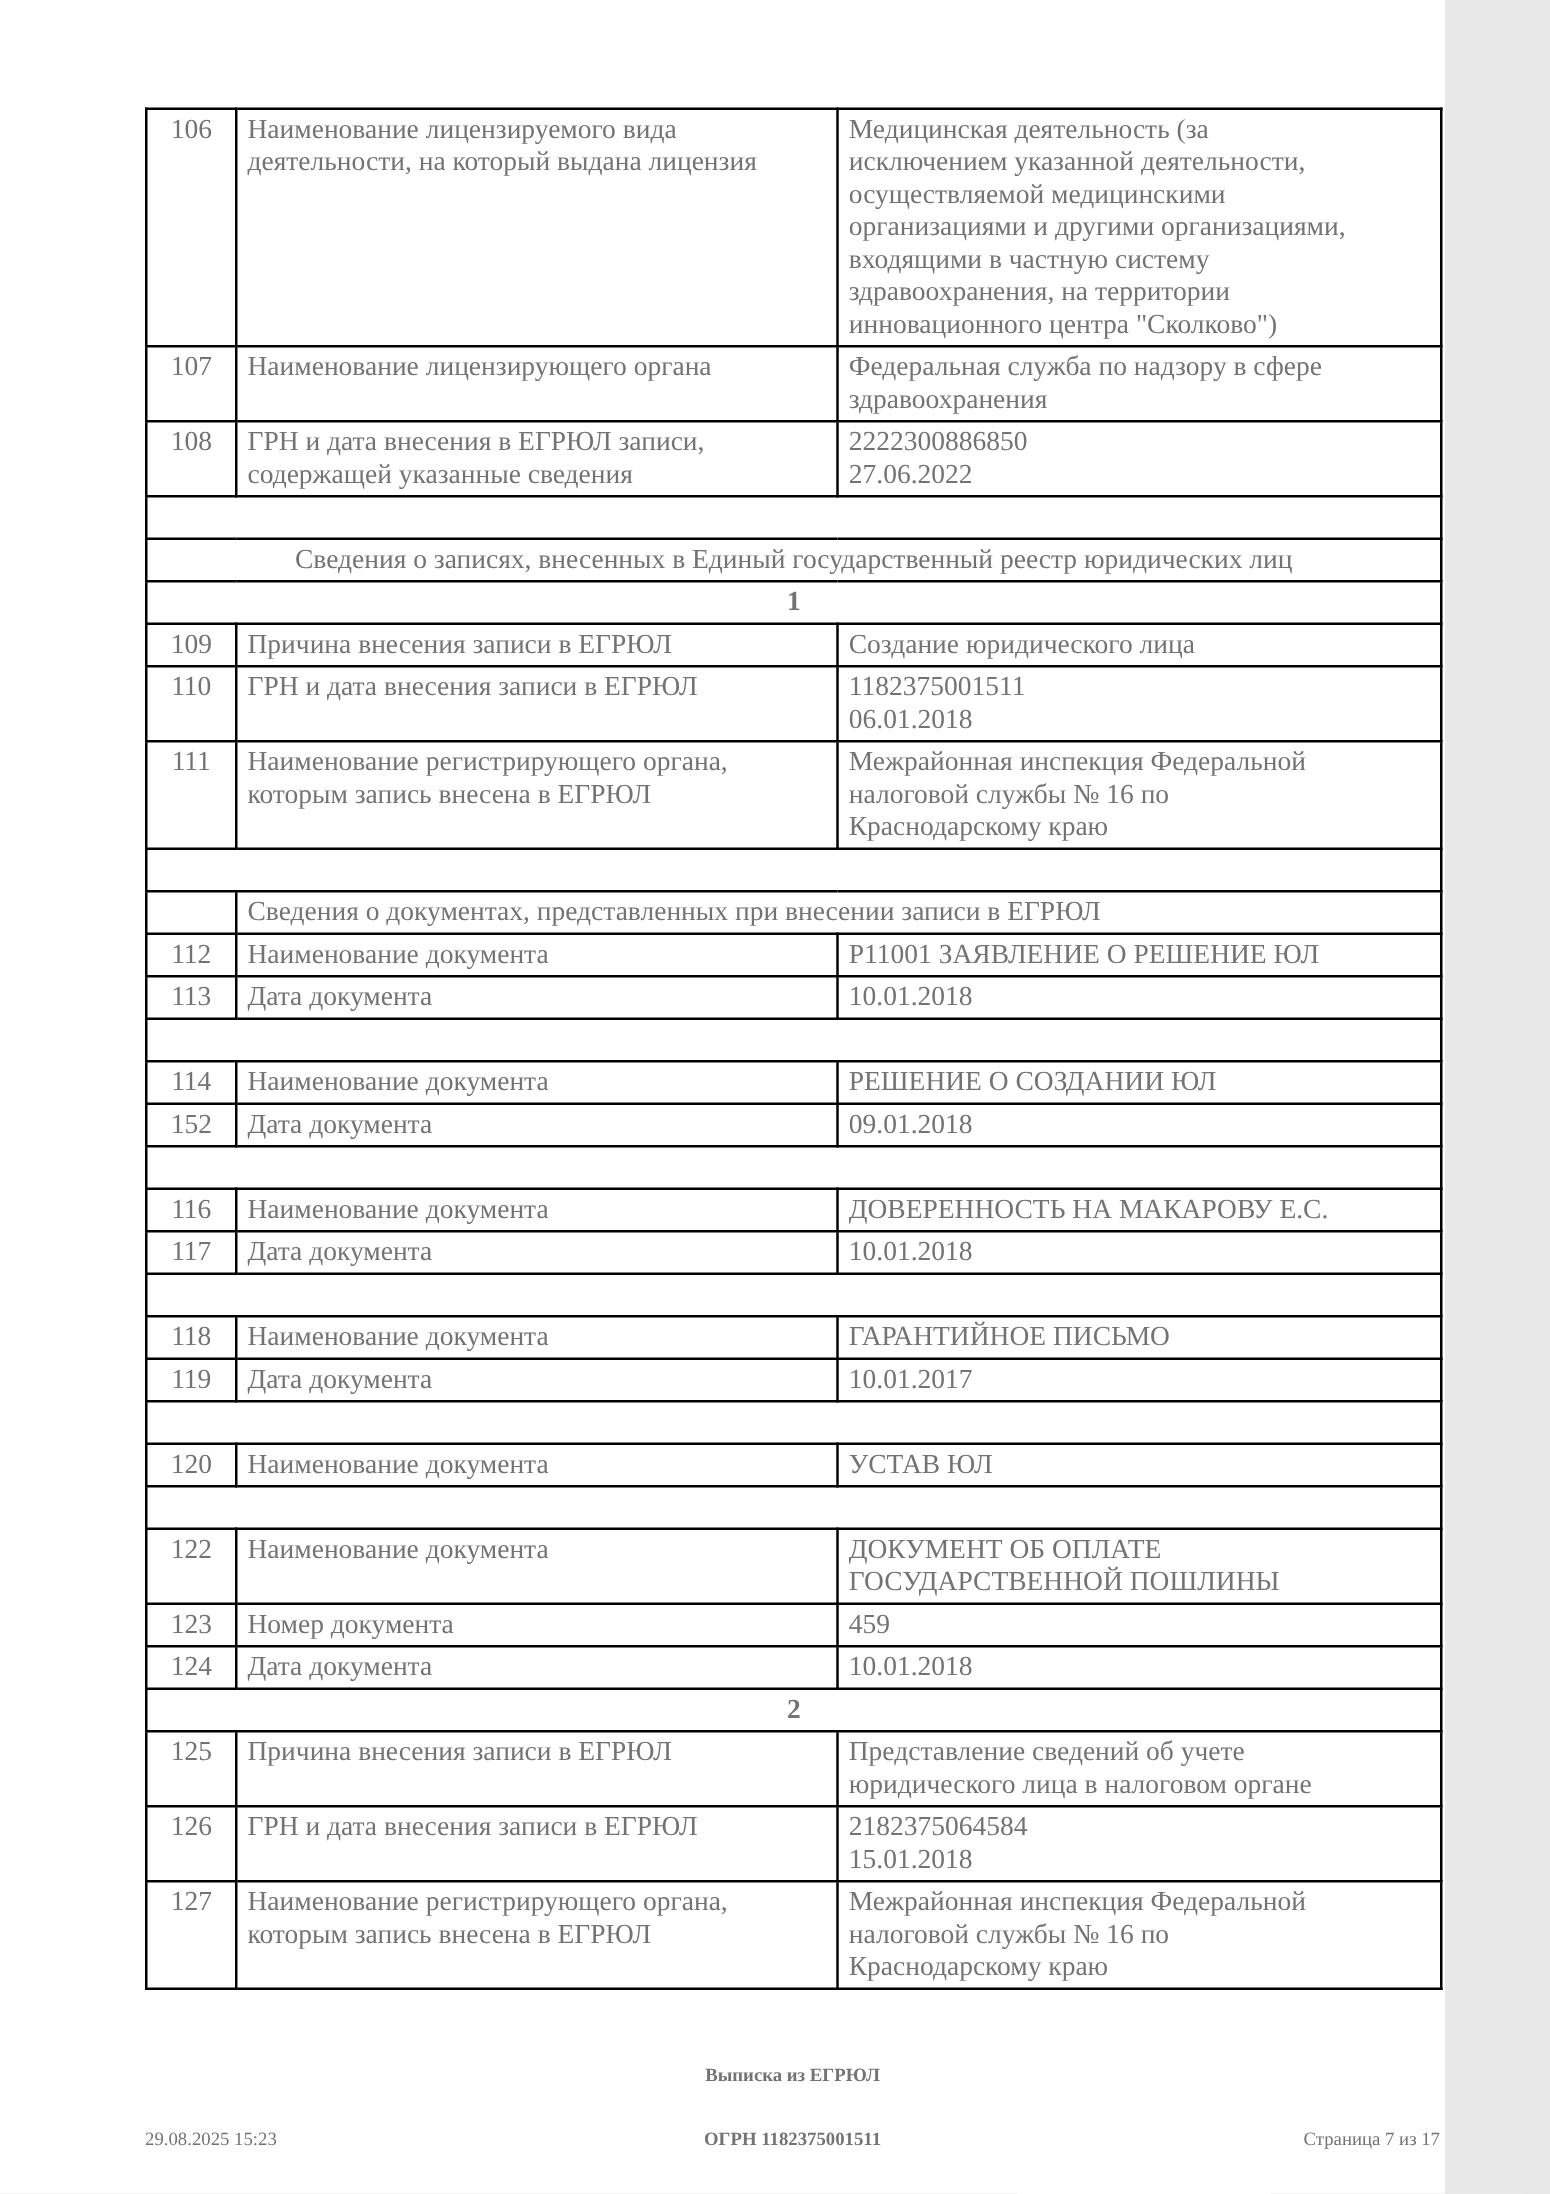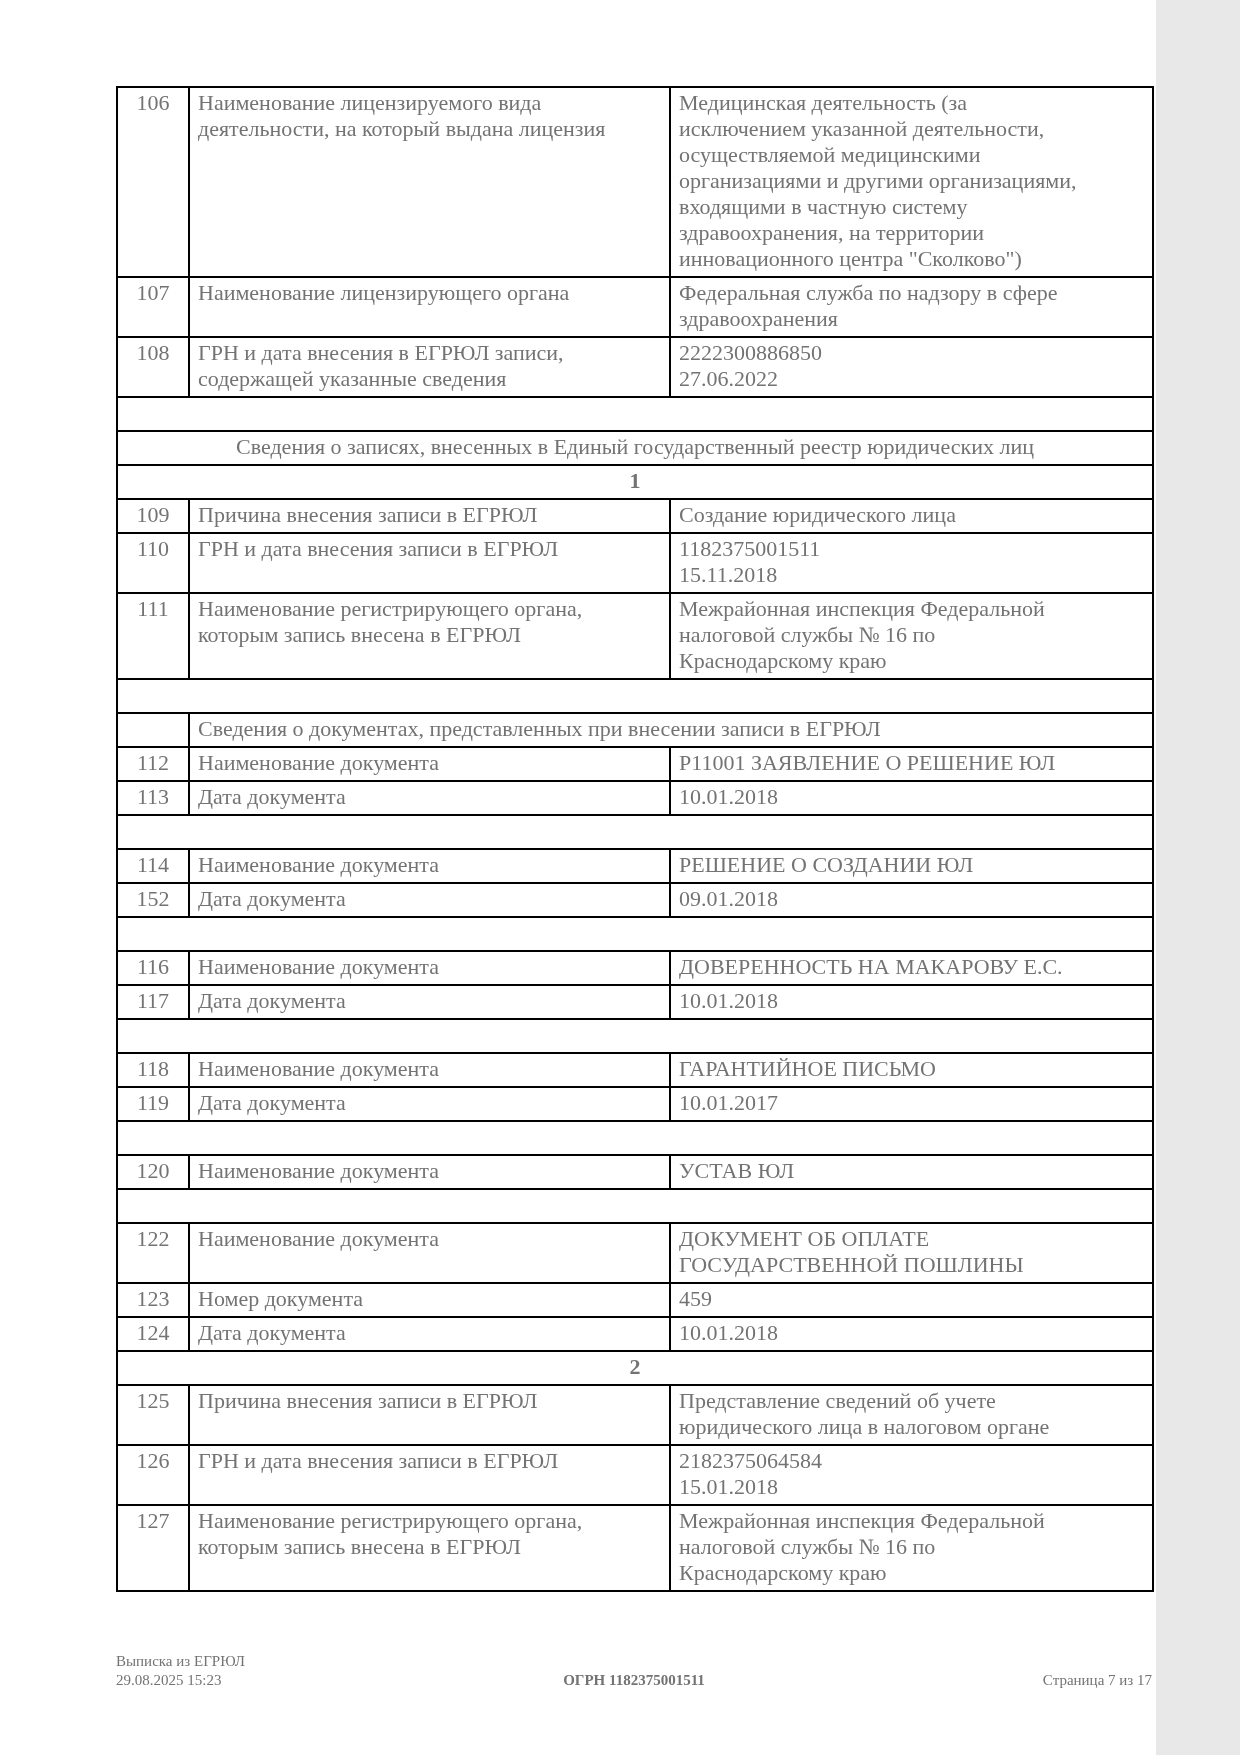--- a/index.html
+++ b/index.html
@@ -48,29 +48,29 @@
     white-space:pre-line;
   }
   .footer{
     position:absolute;
     left:116px;
     top:1652px;
     width:1036px;
     font-size:15px;
     line-height:19px;
   }
-  .footer .doc-type{font-weight:normal;}
+  .footer .doc-type{font-weight:bold;text-align:center;}
   .footer .footer-line2{
     display:grid;
     grid-template-columns:1fr auto 1fr;
     align-items:baseline;
   }
   .footer .footer-left{text-align:left;}
   .footer .footer-center{text-align:center;font-weight:bold;}
-  .footer .footer-right{text-align:right;}
+  .footer .footer-right{text-align:right;margin-top:32px;}
 </style>
 </head>
 <body>
 
 <div class="page">
 
   <table class="egrul">
     <colgroup>
       <col style="width:72px">
       <col style="width:481px">
@@ -113,21 +113,21 @@
         </tr>
         <tr>
           <td class="num-cell">109</td>
           <td class="label-cell">Причина внесения записи в ЕГРЮЛ</td>
           <td class="value-cell">Создание юридического лица</td>
         </tr>
         <tr>
           <td class="num-cell">110</td>
           <td class="label-cell">ГРН и дата внесения записи в ЕГРЮЛ</td>
           <td class="value-cell">1182375001511
-15.11.2018</td>
+06.01.2018</td>
         </tr>
         <tr>
           <td class="num-cell">111</td>
           <td class="label-cell">Наименование регистрирующего органа,
 которым запись внесена в ЕГРЮЛ</td>
           <td class="value-cell">Межрайонная инспекция Федеральной
 налоговой службы № 16 по
 Краснодарскому краю</td>
         </tr>
         <tr>

